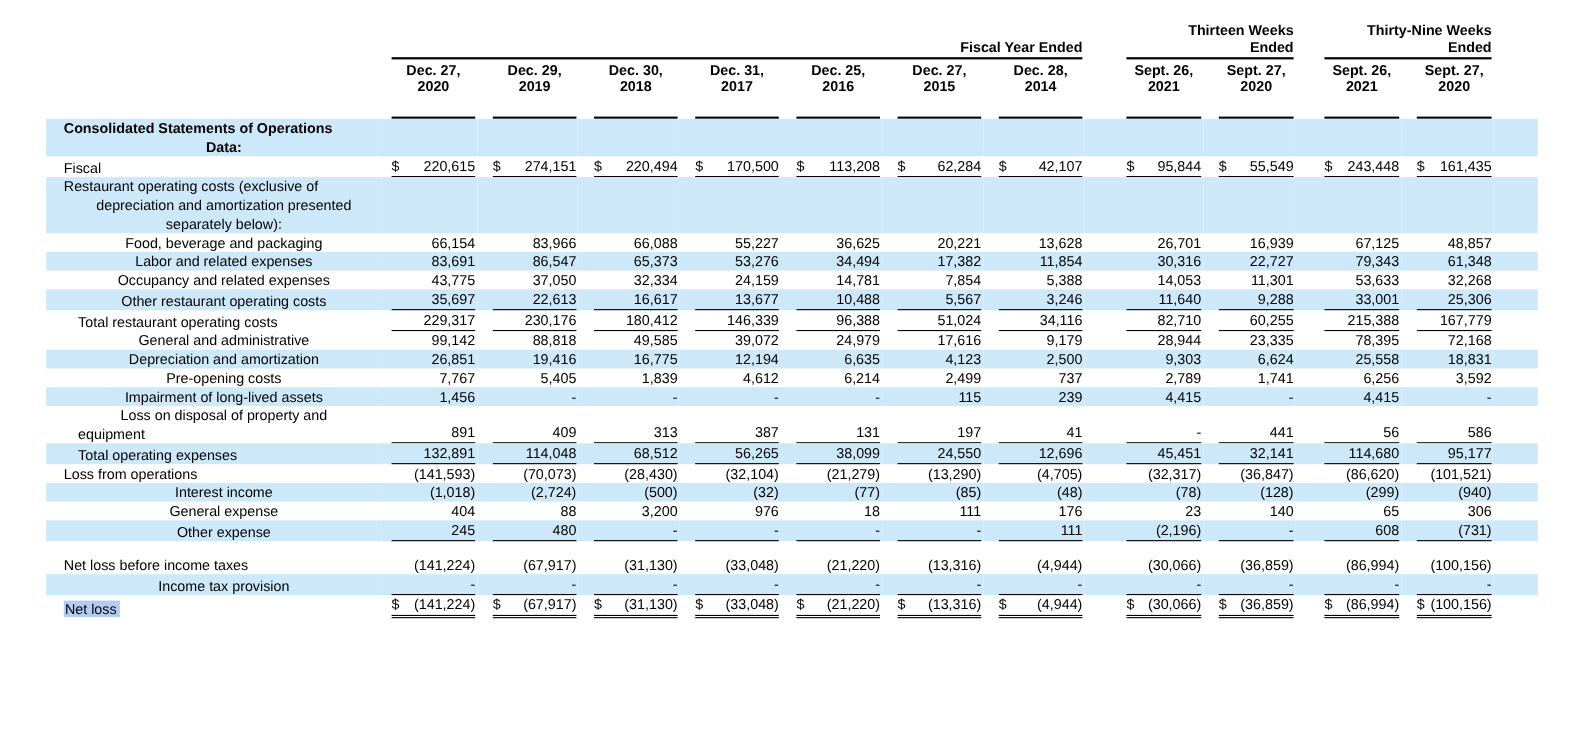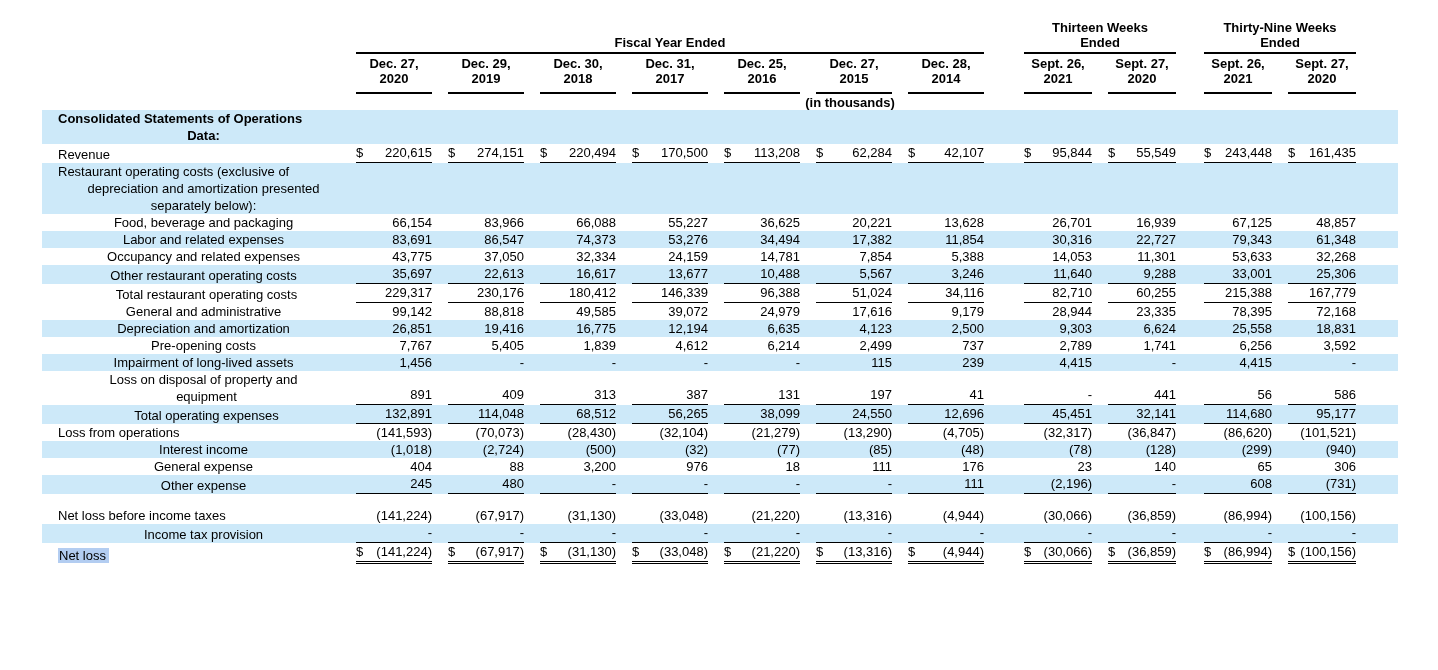--- a/index.html
+++ b/index.html
@@ -17,48 +17,48 @@
     table-layout: fixed;
     margin-left: 42px;
   }
   td, th { padding: 0; margin: 0; font-weight: normal; text-align: left; vertical-align: bottom; }
   thead th { font-weight: bold; }
 
   
   .gbox {
     border-bottom: 2px solid #000;
     margin: 0 2px 0 14px;
-    text-align: center;
+    text-align: right;
     font-weight: bold;
     line-height: 15px;
     padding-bottom: 2px;
   }
   
   .cbox {
     border-bottom: 2px solid #000;
     margin: 2px 2px 0 14px;
     text-align: center;
     font-weight: bold;
     line-height: 15px;
-    padding-bottom: 6px;
+    padding-bottom: 20px;
   }
   tr.units td.unitscell div {
     text-align: center;
     font-weight: bold;
     line-height: 15px;
     padding-top: 1px;
   }
 
   
   tbody tr.shaded td { background: var(--stripe, #cde9f9); }
   td.lab div { line-height: 17px; white-space: nowrap; }
   tr.bold td.lab { font-weight: bold; }
   .ind0 { padding-left: 16px; }
   .ind1 { padding-left: 23px; text-align: center; }
-  .ind2 { padding-left: 29px; text-align: center; }
+  .ind2 { padding-left: 29px; }
   td.num .cellbox {
     display: flex;
     align-items: baseline;
     margin: 0 2px 0 14px;
     line-height: 17px;
   }
   .cellbox .val { margin-left: auto; }
   tr.u td.num .cellbox { border-bottom: 1px solid #000; padding-bottom: 1px; }
   tr.dd td.num .cellbox { border-bottom: 3px double #000; padding-bottom: 1px; }
   tr.gap td { height: 13px; }
@@ -175,27 +175,20 @@
             </div>
           </th>
           <th>
             <div class="cbox">
               <div class="cline">Sept. 27,</div>
               <div class="cline">2020</div>
             </div>
           </th>
           <td></td>
         </tr>
-        <tr class="units">
-          <td></td>
-          <td class="unitscell" colspan="13">
-            <div>(in thousands)</div>
-          </td>
-          <td></td>
-        </tr>
       </thead>
       <tbody>
         <tr class="shaded bold">
           <td class="lab">
             <div class="ind0">Consolidated Statements of Operations</div>
             <div class="ind1">Data:</div>
           </td>
           <td class="num"></td>
           <td class="num"></td>
           <td class="num"></td>
@@ -206,21 +199,21 @@
           <td class="spc"></td>
           <td class="num"></td>
           <td class="num"></td>
           <td class="spc"></td>
           <td class="num"></td>
           <td class="num"></td>
           <td></td>
         </tr>
         <tr class="u">
           <td class="lab">
-            <div class="ind0">Revenue</div>
+            <div class="ind0">Fiscal</div>
           </td>
           <td class="num">
             <div class="cellbox">
               <span class="cur">$</span>
               <span class="val">220,615</span>
             </div>
           </td>
           <td class="num">
             <div class="cellbox">
               <span class="cur">$</span>
@@ -378,21 +371,21 @@
               <span class="val">83,691</span>
             </div>
           </td>
           <td class="num">
             <div class="cellbox">
               <span class="val">86,547</span>
             </div>
           </td>
           <td class="num">
             <div class="cellbox">
-              <span class="val">74,373</span>
+              <span class="val">65,373</span>
             </div>
           </td>
           <td class="num">
             <div class="cellbox">
               <span class="val">53,276</span>
             </div>
           </td>
           <td class="num">
             <div class="cellbox">
               <span class="val">34,494</span>

